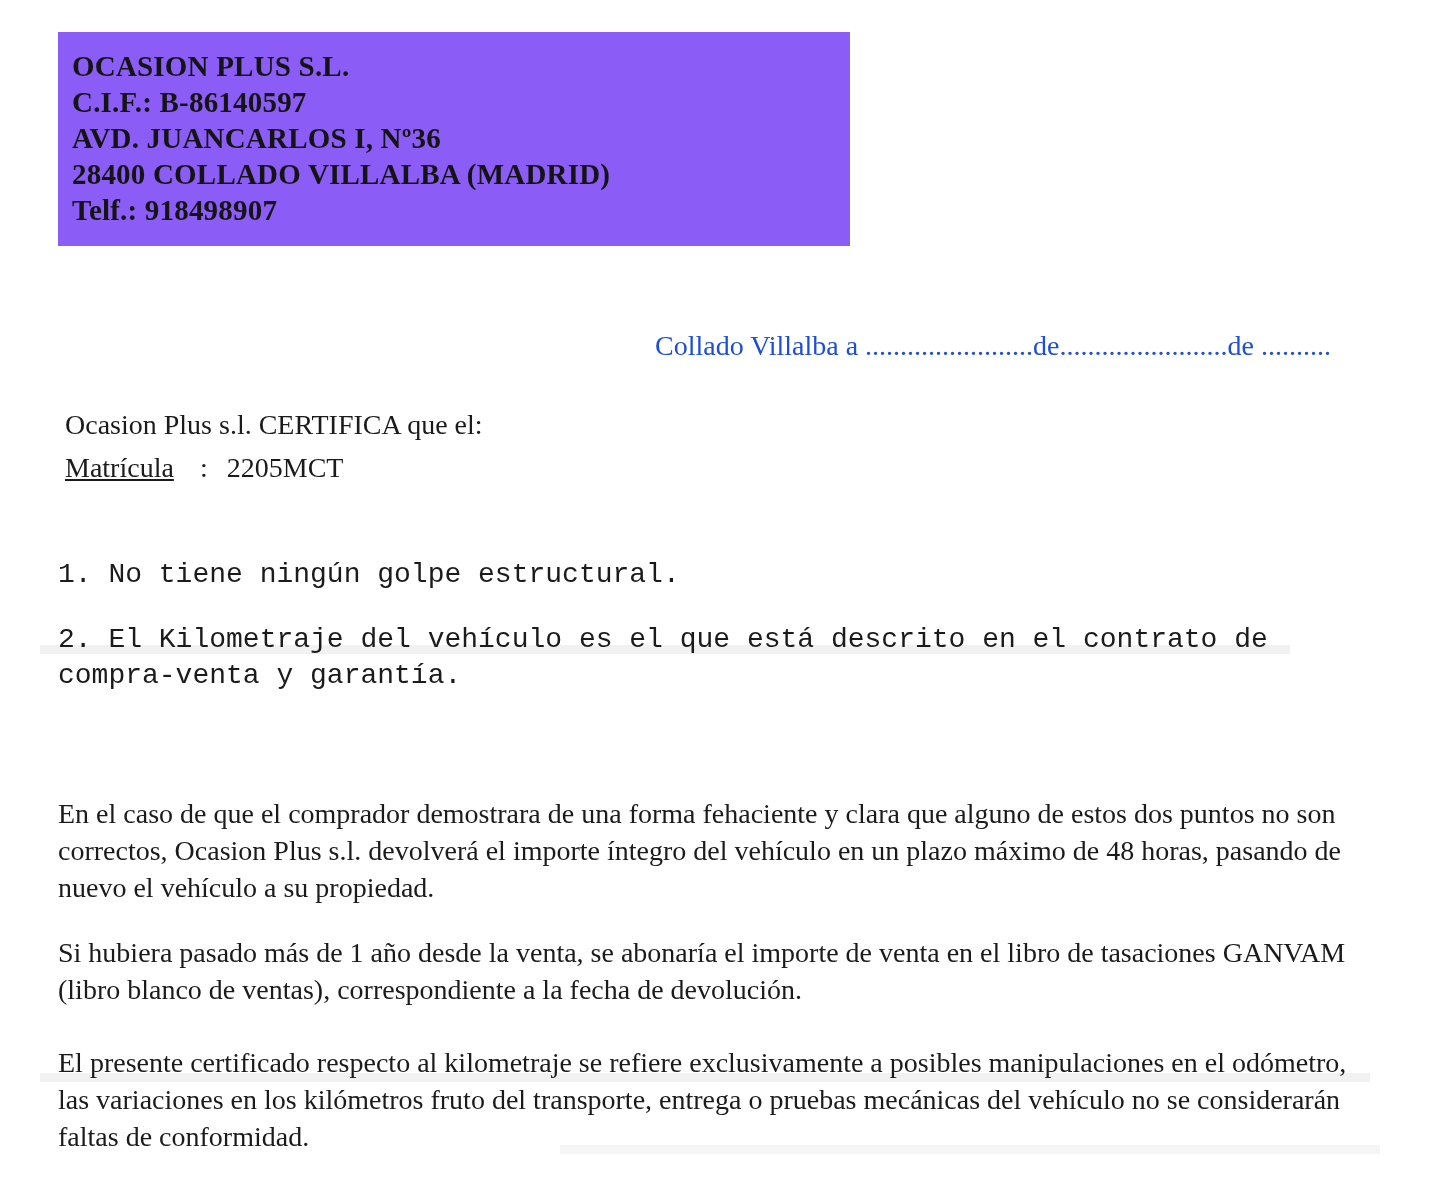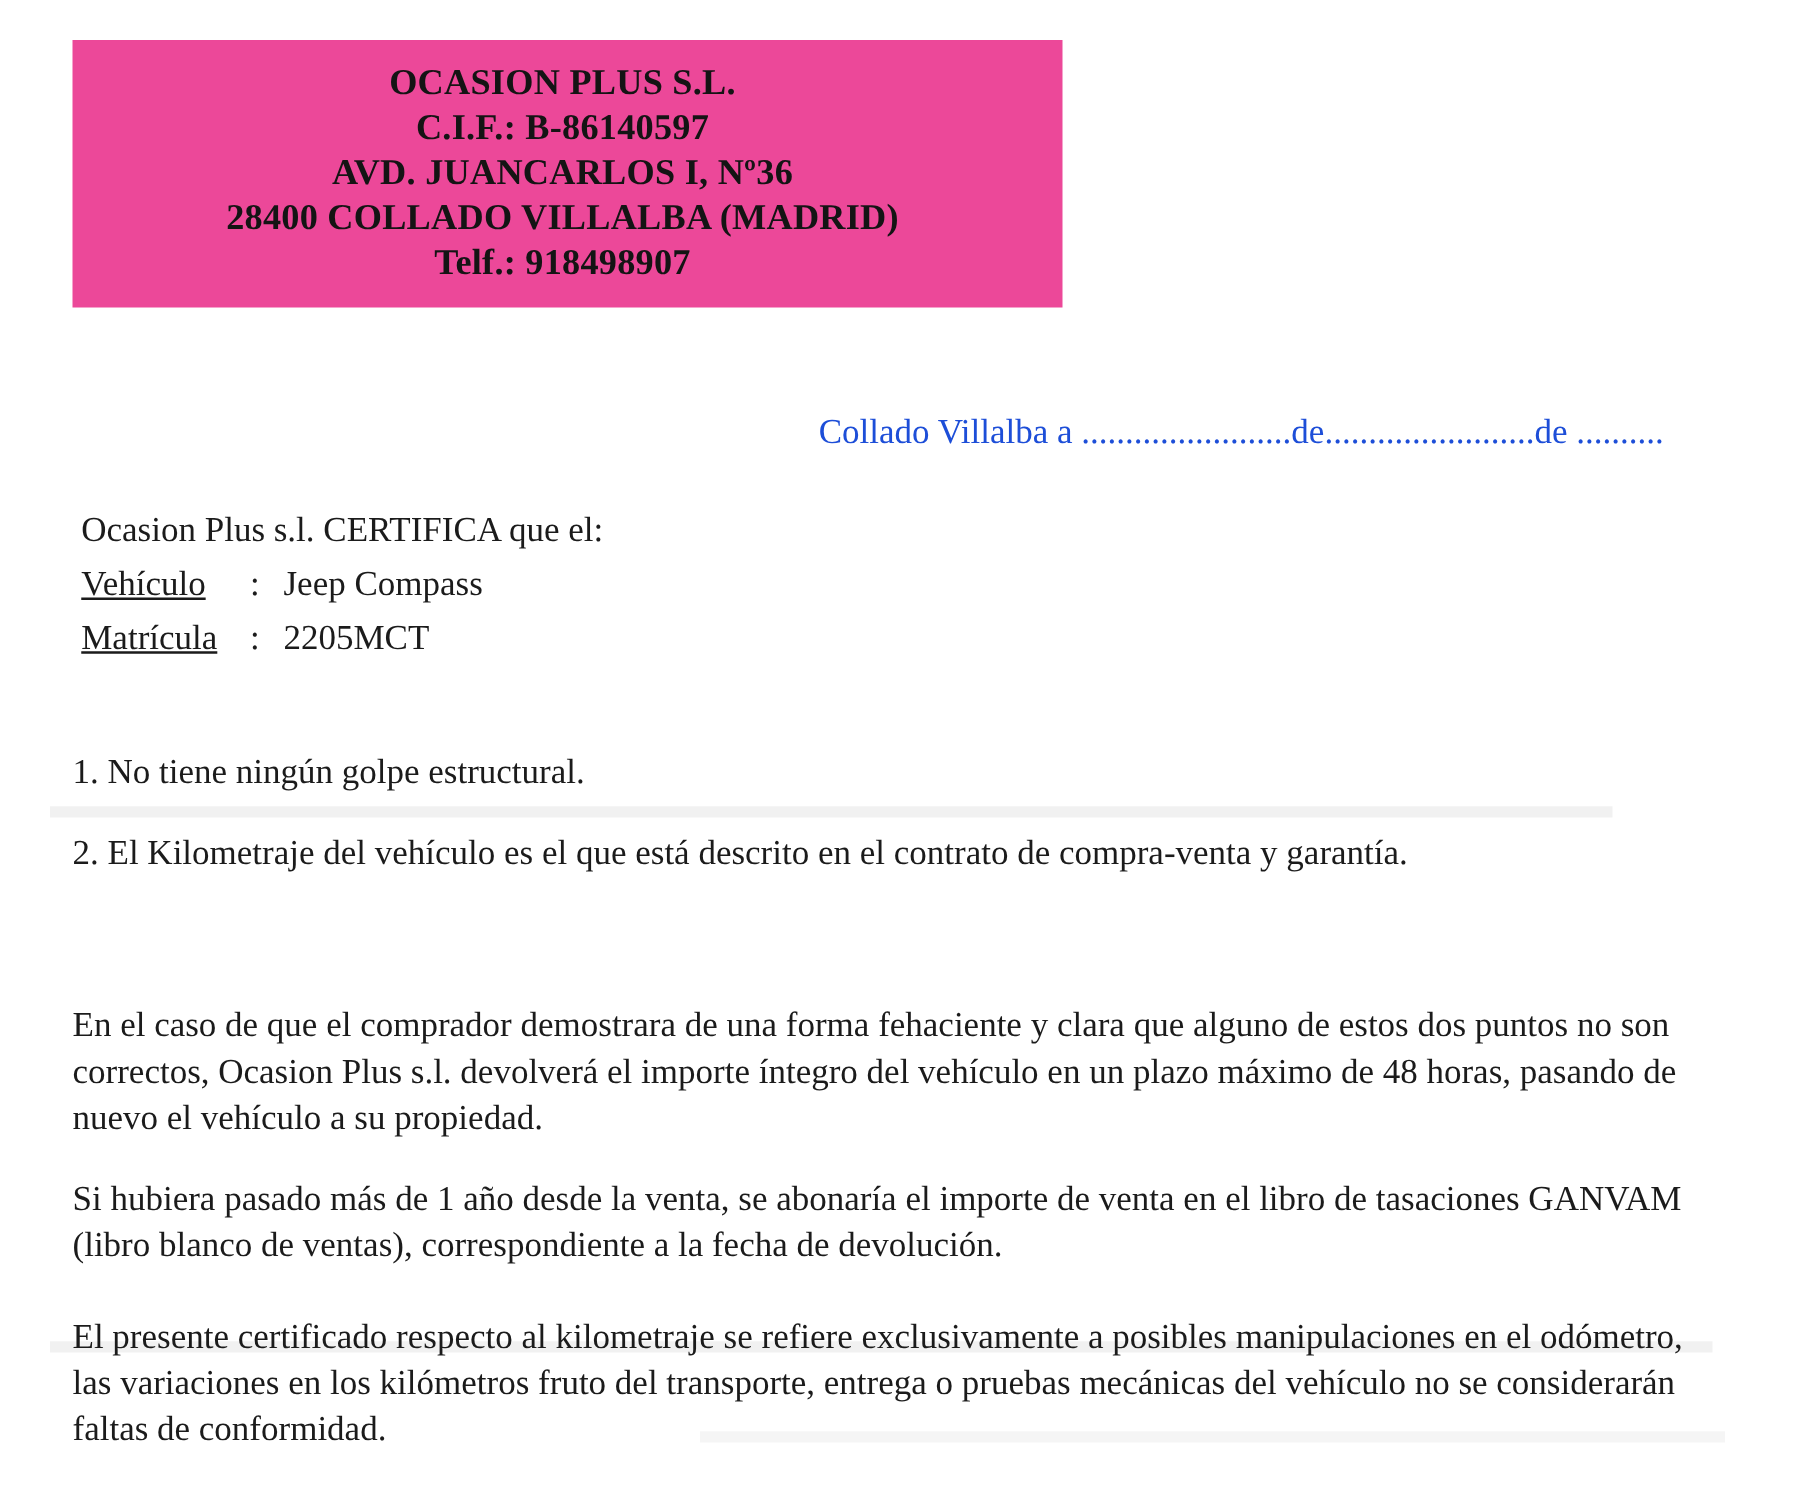--- a/index.html
+++ b/index.html
@@ -19,27 +19,26 @@
   .content {
     position: relative;
     padding: 0 62px 0 58px;
   }
   
   .header-box {
     box-sizing: border-box;
     width: 792px;
     margin-top: 32px;
     padding: 16px 22px 18px 14px;
-    background: #ec4899;
+    background: #8b5cf6;
     font-weight: 700;
     font-size: 29px;
     line-height: 36px;
     color: #141414;
     letter-spacing: 0.2px;
-    text-align: center;
   }
   .header-line { white-space: nowrap; }
   
   .date-line {
     margin-top: 84px;
     margin-left: 597px;
     font-size: 28px;
     line-height: 32px;
     white-space: nowrap;
     color: #1d4ed8;
@@ -60,20 +59,21 @@
   .field-label {
     display: inline-block;
     min-width: 128px;
     text-decoration: underline;
   }
   .field-sep { margin-right: 12px; }
   
   .numbered {
     font-size: 28px;
     line-height: 36px;
+    font-family: Liberation Mono, monospace;
   }
   .numbered-1 { margin-top: 72px; }
   .numbered-2 { margin-top: 29px; position: relative; }
   
   .para {
     margin: 0;
     max-width: 1322px;
     font-size: 28px;
     line-height: 37px;
     text-align: left;
@@ -110,25 +110,20 @@
       <div class="header-line">C.I.F.: B-86140597</div>
       <div class="header-line">AVD. JUANCARLOS I, Nº36</div>
       <div class="header-line">28400 COLLADO VILLALBA (MADRID)</div>
       <div class="header-line">Telf.: 918498907</div>
     </div>
 
     <div class="date-line">Collado Villalba a ........................de........................de ..........</div>
 
     <div class="cert-intro">Ocasion Plus s.l. CERTIFICA que el:</div>
 
-    <div class="field-row">
-      <span class="field-label">Vehículo</span>
-      <span class="field-sep">:</span>
-      <span class="field-value">Jeep Compass</span>
-    </div>
 
     <div class="field-row">
       <span class="field-label">Matrícula</span>
       <span class="field-sep">:</span>
       <span class="field-value">2205MCT</span>
     </div>
 
     <div class="numbered numbered-1">1. No tiene ningún golpe estructural.</div>
     <div class="numbered numbered-2">2. El Kilometraje del vehículo es el que está descrito en el contrato de compra-venta y garantía.</div>
 

